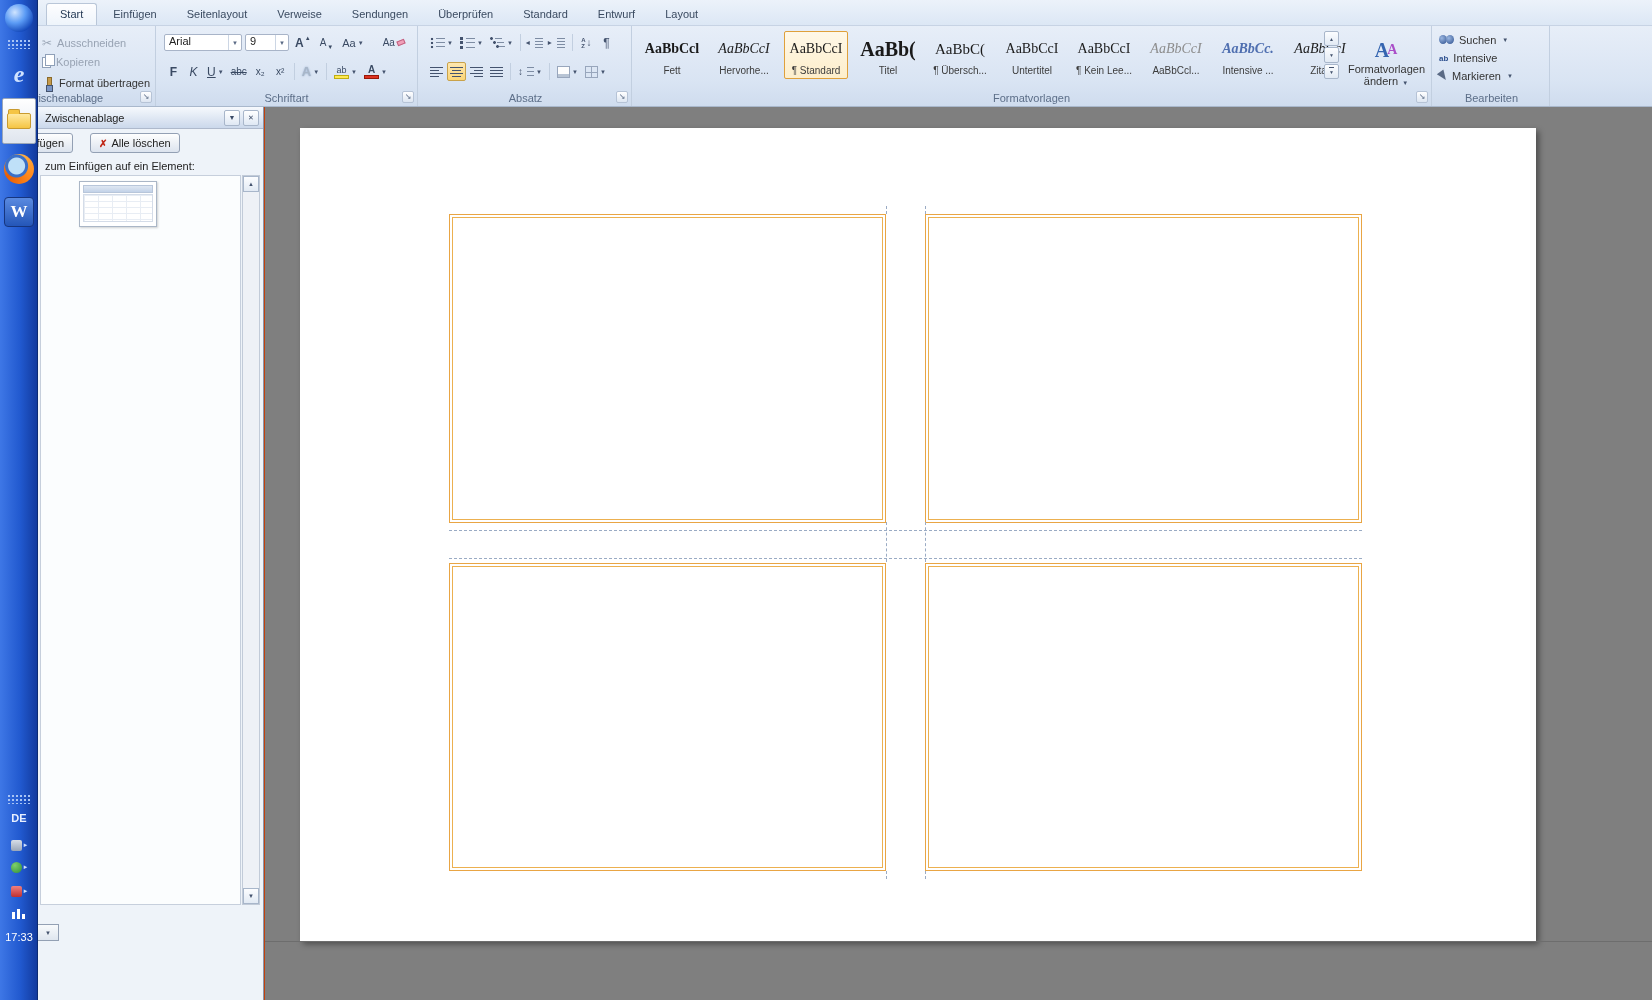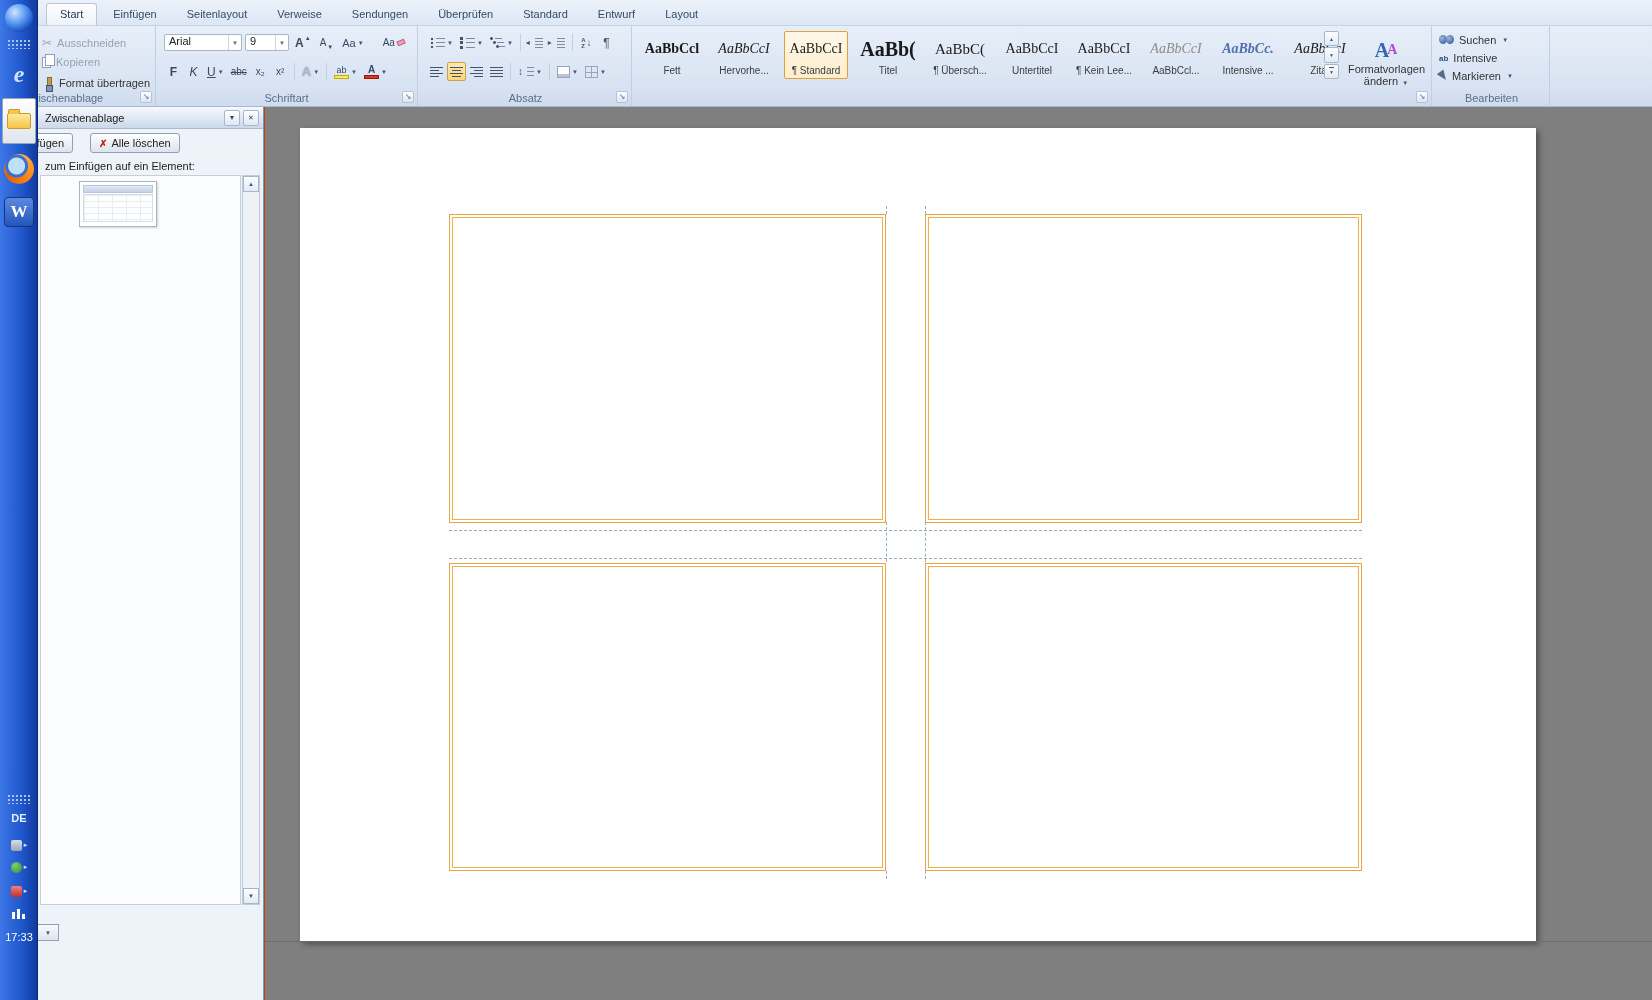--- a/index.html
+++ b/index.html
@@ -410,20 +410,21 @@
               <span class="morebar">▼</span>
             </div>
         </div>
         <div class="chgstyles">
           <span class="aa">
               <span class="a1">A</span>
               <span class="a2">A</span>
             </span>
           <span class="chg-txt"><span>Formatvorlagen ändern</span> <i class="dd">▼</i></span>
         </div>
+        <div class="glabel">Formatvorlagen</div>
         <div class="launcher">↘</div>
       </div>
 
       <div class="rgroup g-edit">
         <div class="erow e1">
           <i class="ic-bino"></i>
           <span>Suchen</span>
           <i class="dd">▼</i>
         </div>
         <div class="erow e2">

